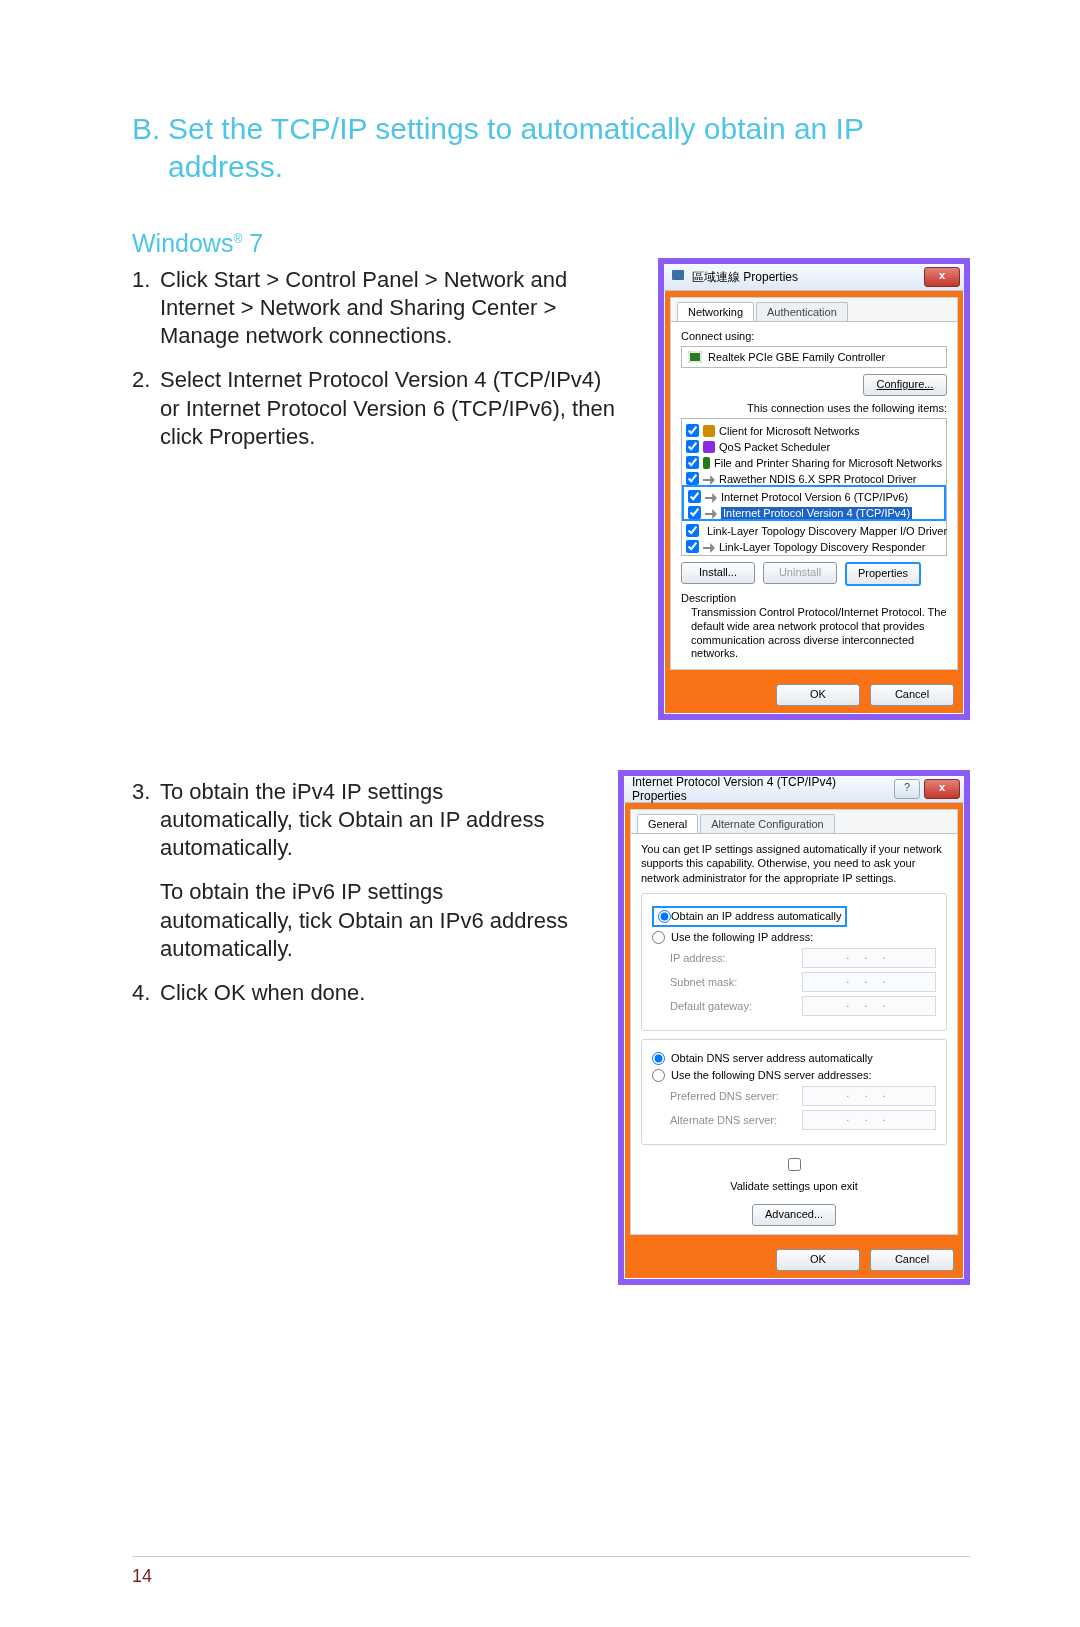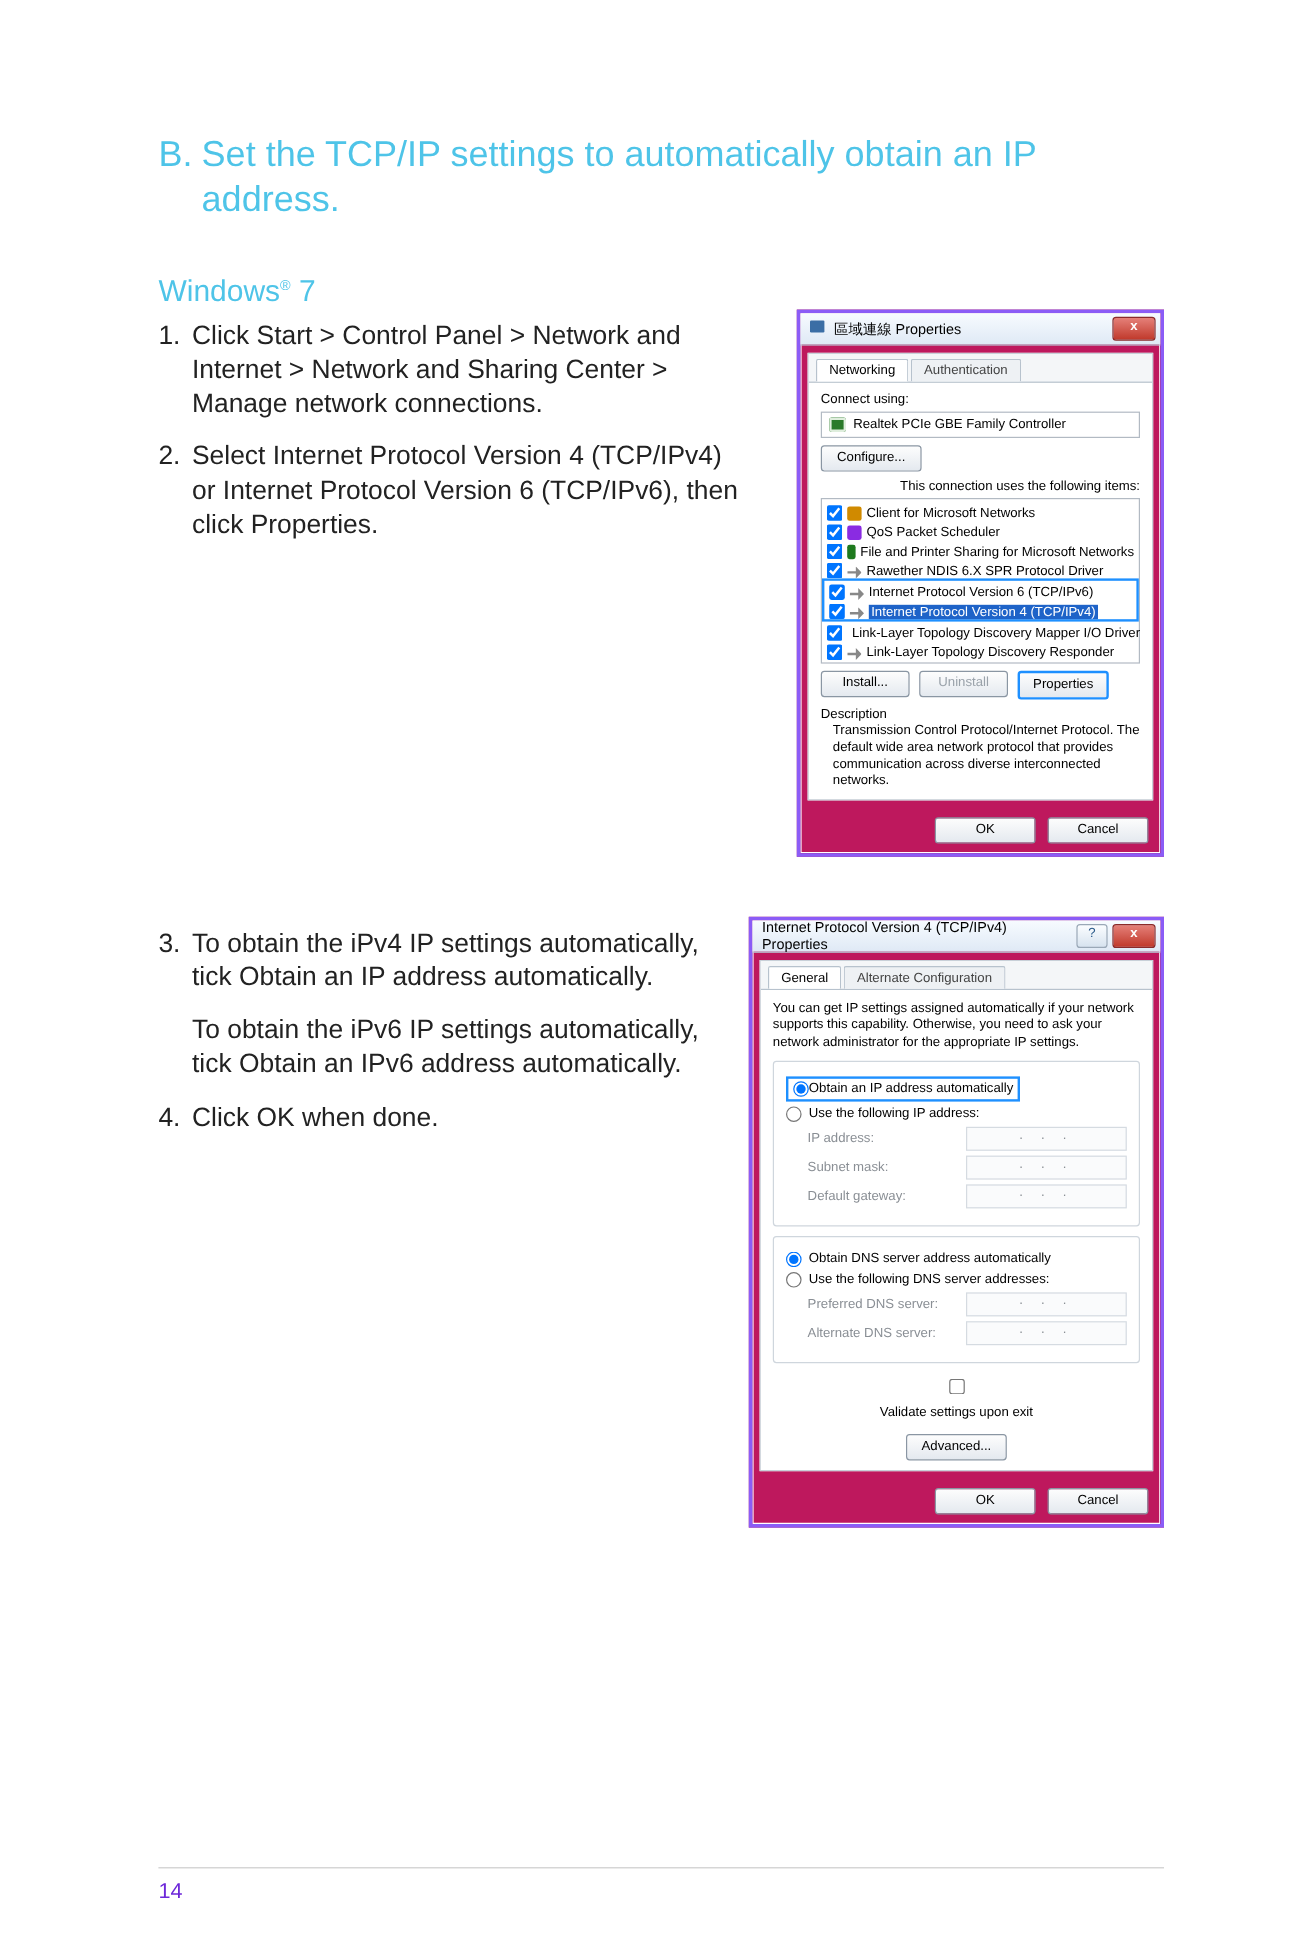--- a/index.html
+++ b/index.html
@@ -10,58 +10,58 @@
   .os sup{font-size:12px;vertical-align:super;}
   .cols{display:flex;gap:38px;}
   .col-text{flex:1 1 0;font-size:22px;line-height:1.28;color:#222;}
   ol.steps{list-style:none;padding:0;margin:8px 0 0 0;}
   ol.steps>li{display:flex;margin-bottom:16px;}
   ol.steps>li>.n{width:28px;flex:none;}
   ol.steps>li>.t{flex:1;}
   .col-fig{flex:none;}
   .row2{margin-top:50px;}
   
-  .win{border:3px solid #8b5cf6;background:#be185d;font-family:"Segoe UI",Tahoma,sans-serif;font-size:11px;color:#000;box-shadow:0 0 0 1px #fff inset;}
+  .win{border:6px solid #8b5cf6;background:#f97316;font-family:"Segoe UI",Tahoma,sans-serif;font-size:11px;color:#000;box-shadow:0 0 0 1px #fff inset;}
   .win .titlebar{height:26px;background:linear-gradient(#f7fbff,#dfe9f5);display:flex;align-items:center;padding:0 4px 0 8px;border-bottom:1px solid #b9c6d4;}
   .win .titlebar .ico{width:14px;height:14px;margin-right:6px;display:inline-flex;}
   .win .titlebar .ttl{flex:1;font-size:12px;}
   .win .titlebar .wb{display:flex;gap:4px;}
   .win .titlebar .btn-x{width:34px;height:18px;border:1px solid #8a2a2a;border-radius:3px;background:linear-gradient(#e58079,#c0392b);color:#fff;font-size:11px;line-height:15px;text-align:center;font-weight:bold;}
   .win .titlebar .btn-q{width:24px;height:18px;border:1px solid #9aa8b7;border-radius:3px;background:linear-gradient(#fbfdff,#d7e3ef);color:#2a5a8a;font-size:11px;line-height:15px;text-align:center;}
   .win .body{background:#fff;margin:6px;border:1px solid #c8d0d8;padding:8px 10px;}
   .tabs{display:flex;border-bottom:1px solid #b7c2cd;margin:-8px -10px 8px -10px;padding:4px 6px 0 6px;background:#f4f6f8;gap:2px;}
   .tab{padding:3px 10px;border:1px solid #b7c2cd;border-bottom:none;background:#fff;font-size:11px;border-radius:2px 2px 0 0;}
   .tab.inactive{background:#eef1f4;color:#444;}
   .lblsm{font-size:11px;}
   .field{display:flex;align-items:center;border:1px solid #b2bac3;background:#fff;height:20px;padding:0 6px;margin-top:4px;}
   .nic-ico{width:14px;height:12px;background:#2a7a2a;margin-right:6px;display:inline-block;border-radius:2px;box-shadow:inset 0 0 0 2px #dfeedd;}
   .btn{display:inline-block;min-width:66px;height:20px;line-height:18px;text-align:center;border:1px solid #8a96a3;border-radius:3px;background:linear-gradient(#fdfdfd,#e4e9ef);font-size:11px;padding:0 8px;}
   .btn.small{min-width:56px;}
-  .right{display:flex;justify-content:flex-start;margin-top:6px;}
+  .right{display:flex;justify-content:flex-end;margin-top:6px;text-decoration:underline;}
   .itemlist{border:1px solid #b2bac3;background:#fff;margin-top:4px;padding:2px 0;}
   .itemlist .row{display:flex;align-items:flex-end;height:16px;padding:0 4px;font-size:11px;gap:4px;white-space:nowrap;}
   .itemlist .row input{margin:0;}
   .sel{background:#1e63c8;color:#fff;padding:0 2px;}
   .hlbox{border:2px solid #1e90ff;padding:0;}
   .triple{display:flex;gap:8px;margin-top:6px;}
   .desc{font-size:11px;margin-top:6px;}
   .desc .txt{margin:2px 0 0 10px;line-height:1.25;}
   .footer-btns{display:flex;justify-content:flex-end;gap:10px;padding:8px 10px;}
   
   .group{border:1px solid #cfd6dd;border-radius:3px;padding:8px 10px 10px 10px;margin-top:8px;}
   .radio-row{display:flex;align-items:center;gap:6px;font-size:11px;margin:4px 0;}
   .radio-row input{margin:0;}
   .radio-hl{border:2px solid #1e90ff;display:inline-flex;padding:2px 4px;}
   .kv{display:flex;align-items:center;margin:4px 0 4px 18px;font-size:11px;color:#8a8f95;}
   .kv .k{width:150px;}
   .kv .v{width:150px;height:18px;border:1px solid #d5dbe1;background:#fafbfc;color:#8a8f95;text-align:center;letter-spacing:6px;}
   .chk-row{display:flex;align-items:center;gap:6px;font-size:11px;margin-top:10px;flex-direction:column;}
   .chk-row .spacer{flex:1;}
   .hr{border-top:1px solid #ccc;margin:0 110px 0 132px;position:absolute;left:0;right:0;bottom:70px;}
-  .pgnum{position:absolute;left:132px;bottom:40px;font-size:18px;color:#6d28d9;}
+  .pgnum{position:absolute;left:132px;bottom:40px;font-size:18px;color:#7f1d1d;}
   .ic-net{width:12px;height:10px;display:inline-block;background:#3b6ea5;border-radius:1px;position:relative;}
   .ic-link{width:12px;height:10px;display:inline-block;background:#888;clip-path:polygon(0 40%,60% 40%,60% 0,100% 50%,60% 100%,60% 60%,0 60%);}
   .ic-qos{width:12px;height:12px;display:inline-block;background:#8a2be2;border-radius:2px;}
   .ic-cli{width:12px;height:12px;display:inline-block;background:#d08a00;border-radius:2px;}
   .ic-share{width:12px;height:12px;display:inline-block;background:#1e7a1e;border-radius:2px;}
 </style>
 </head>
 <body>
 
 <div class="page">

